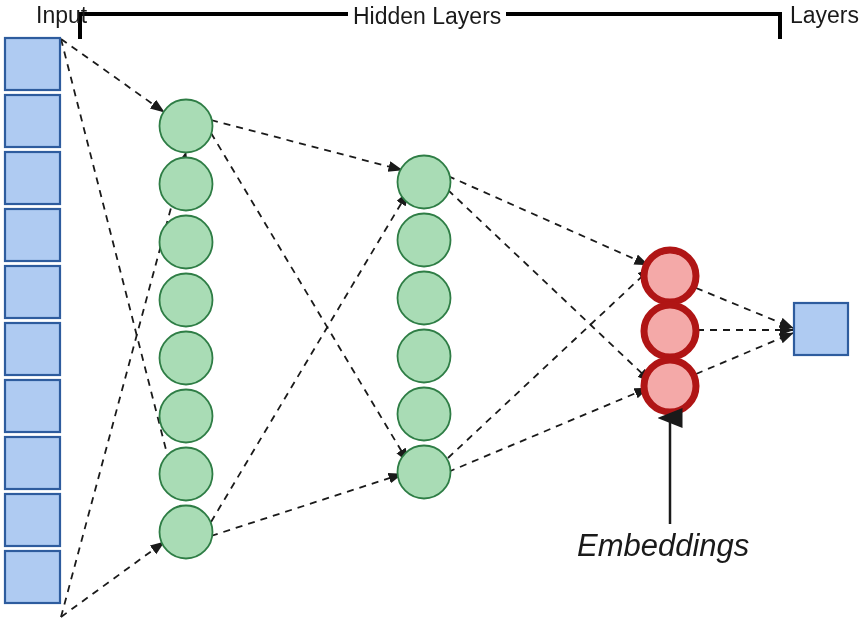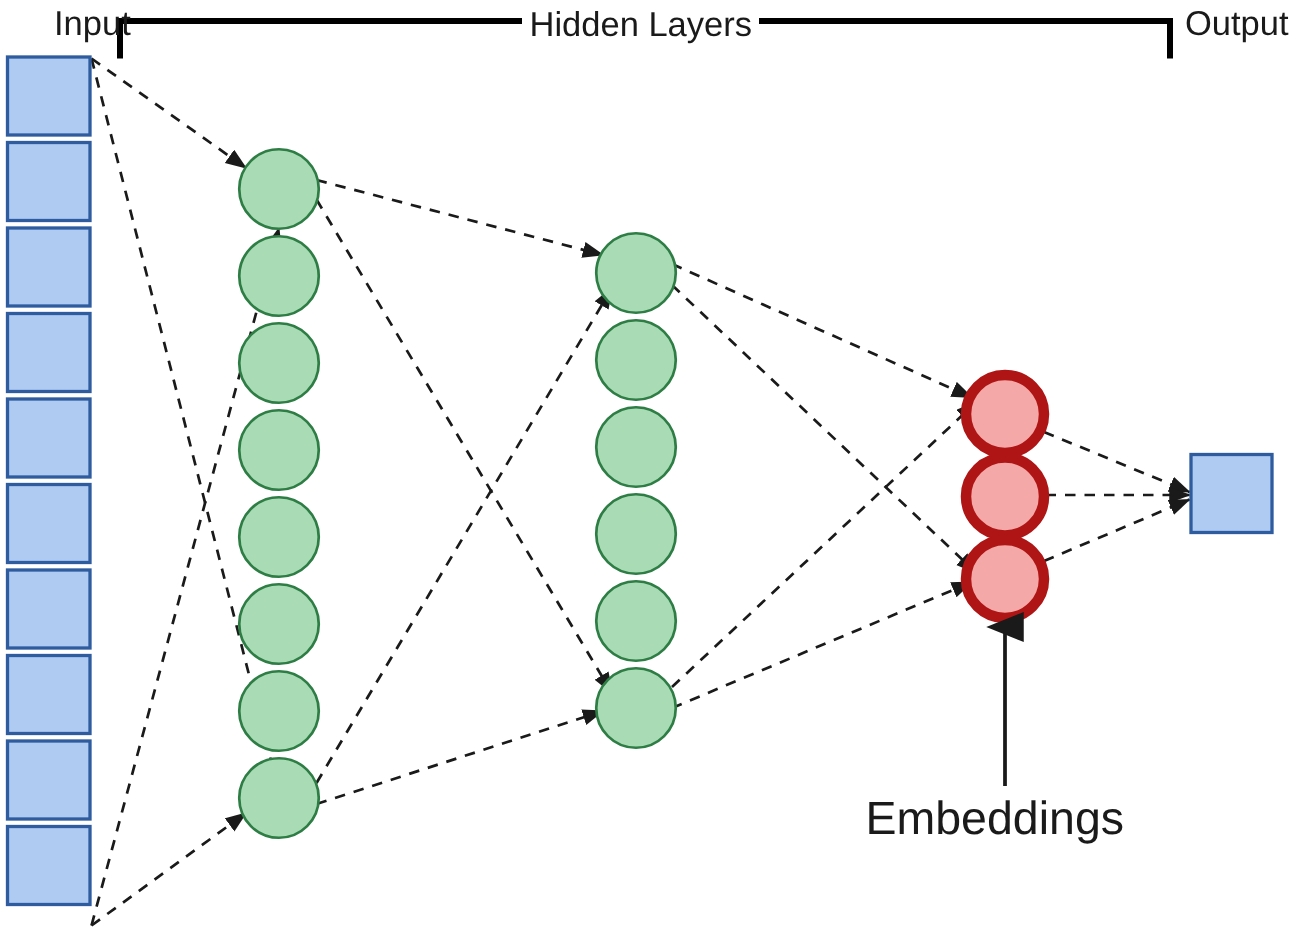--- a/index.html
+++ b/index.html
@@ -49,20 +49,21 @@
     left: 790px;
     top: 1px;
     font-size: 23px;
     line-height: 28px;
   }
   #label-embeddings {
     left: 577px;
     top: 526px;
     font-size: 31px;
     line-height: 40px;
+    font-style: italic;
   }
 </style>
 </head>
 <body>
 
 <div id="canvas">
 
   <svg id="diagram-svg" viewBox="0 0 865 619" xmlns="http://www.w3.org/2000/svg">
     <defs>
       <marker id="arrowSmall" markerWidth="9" markerHeight="9" refX="7.5" refY="3" orient="auto" markerUnits="strokeWidth">
@@ -126,16 +127,16 @@
         <rect x="794" y="303" width="54" height="52" fill="#AFCBF2" stroke="#2E5C9E" stroke-width="2.2"></rect>
       </g>
 
     <g>
       <line id="emb-arrow-line" stroke="#1a1a1a" stroke-width="2.5" marker-end="url(#arrowBig)" x1="670" y1="524" x2="670" y2="418"></line>
     </g>
   </svg>
 
   <div class="lbl" id="label-input">Input</div>
   <div class="lbl" id="label-hidden">Hidden Layers</div>
-  <div class="lbl" id="label-output">Output</div>
+  <div class="lbl" id="label-output">Layers</div>
   <div class="lbl" id="label-embeddings">Embeddings</div>
 
 </div>
 
 </body></html>

